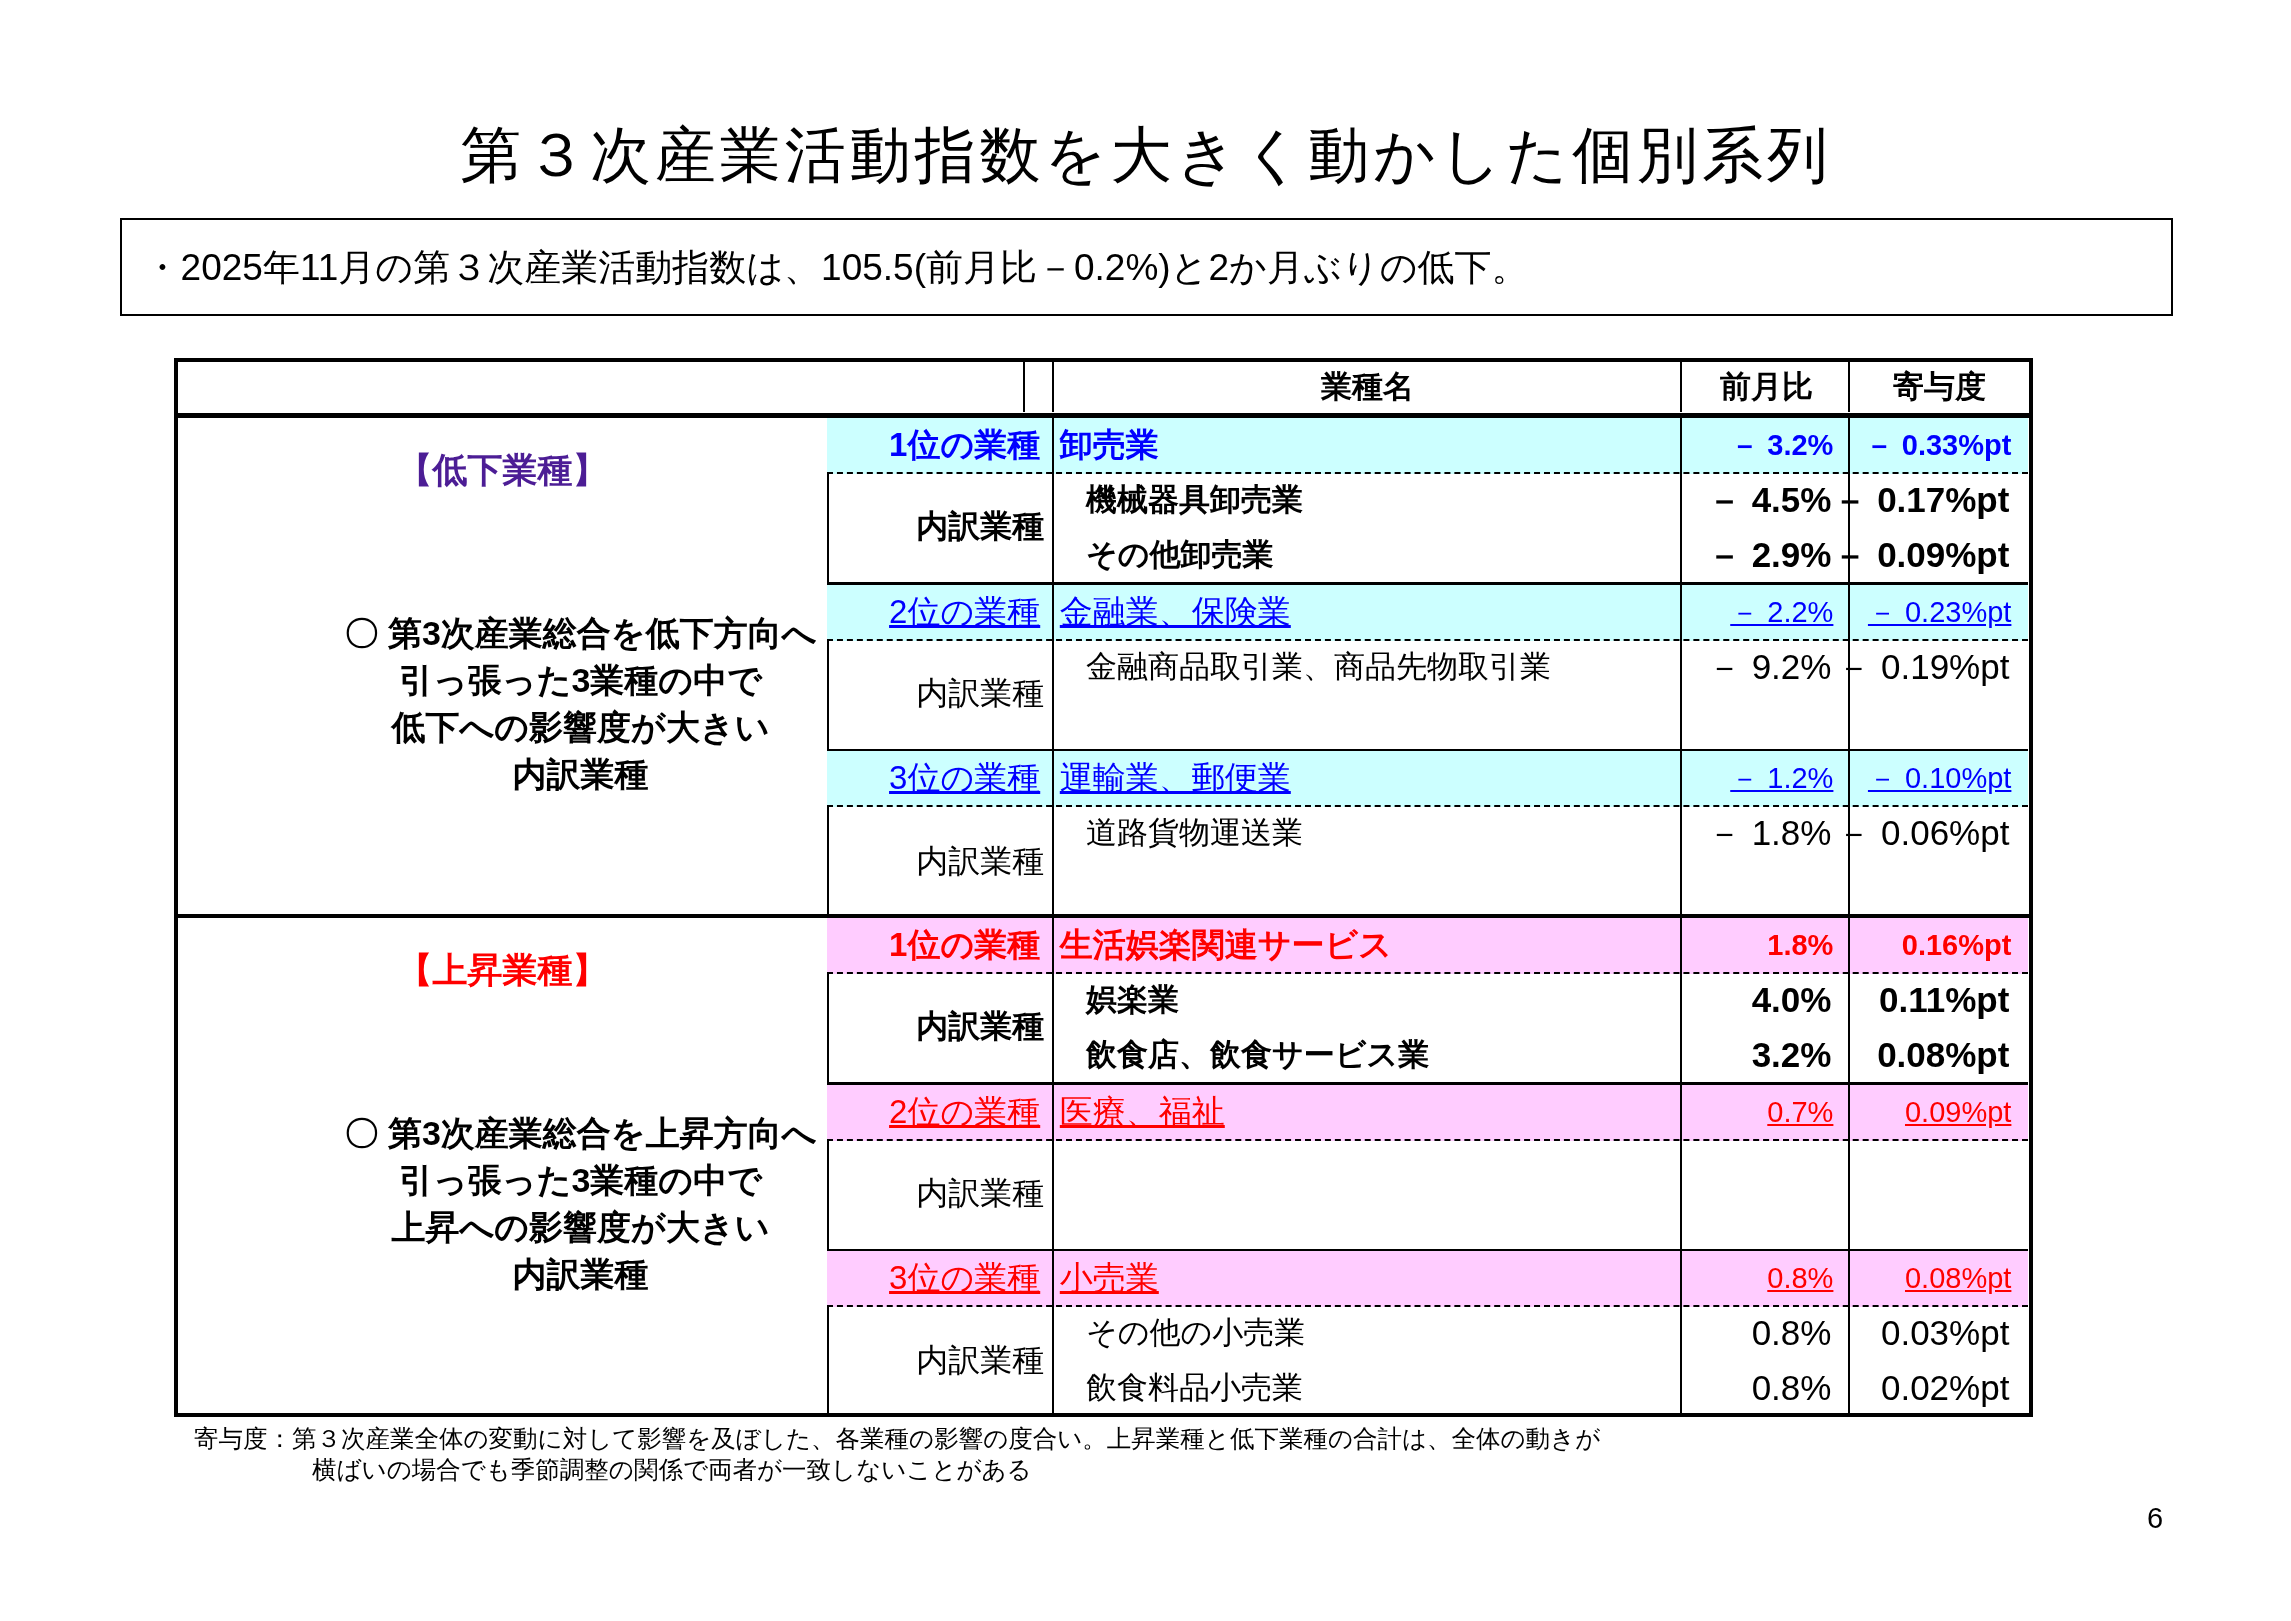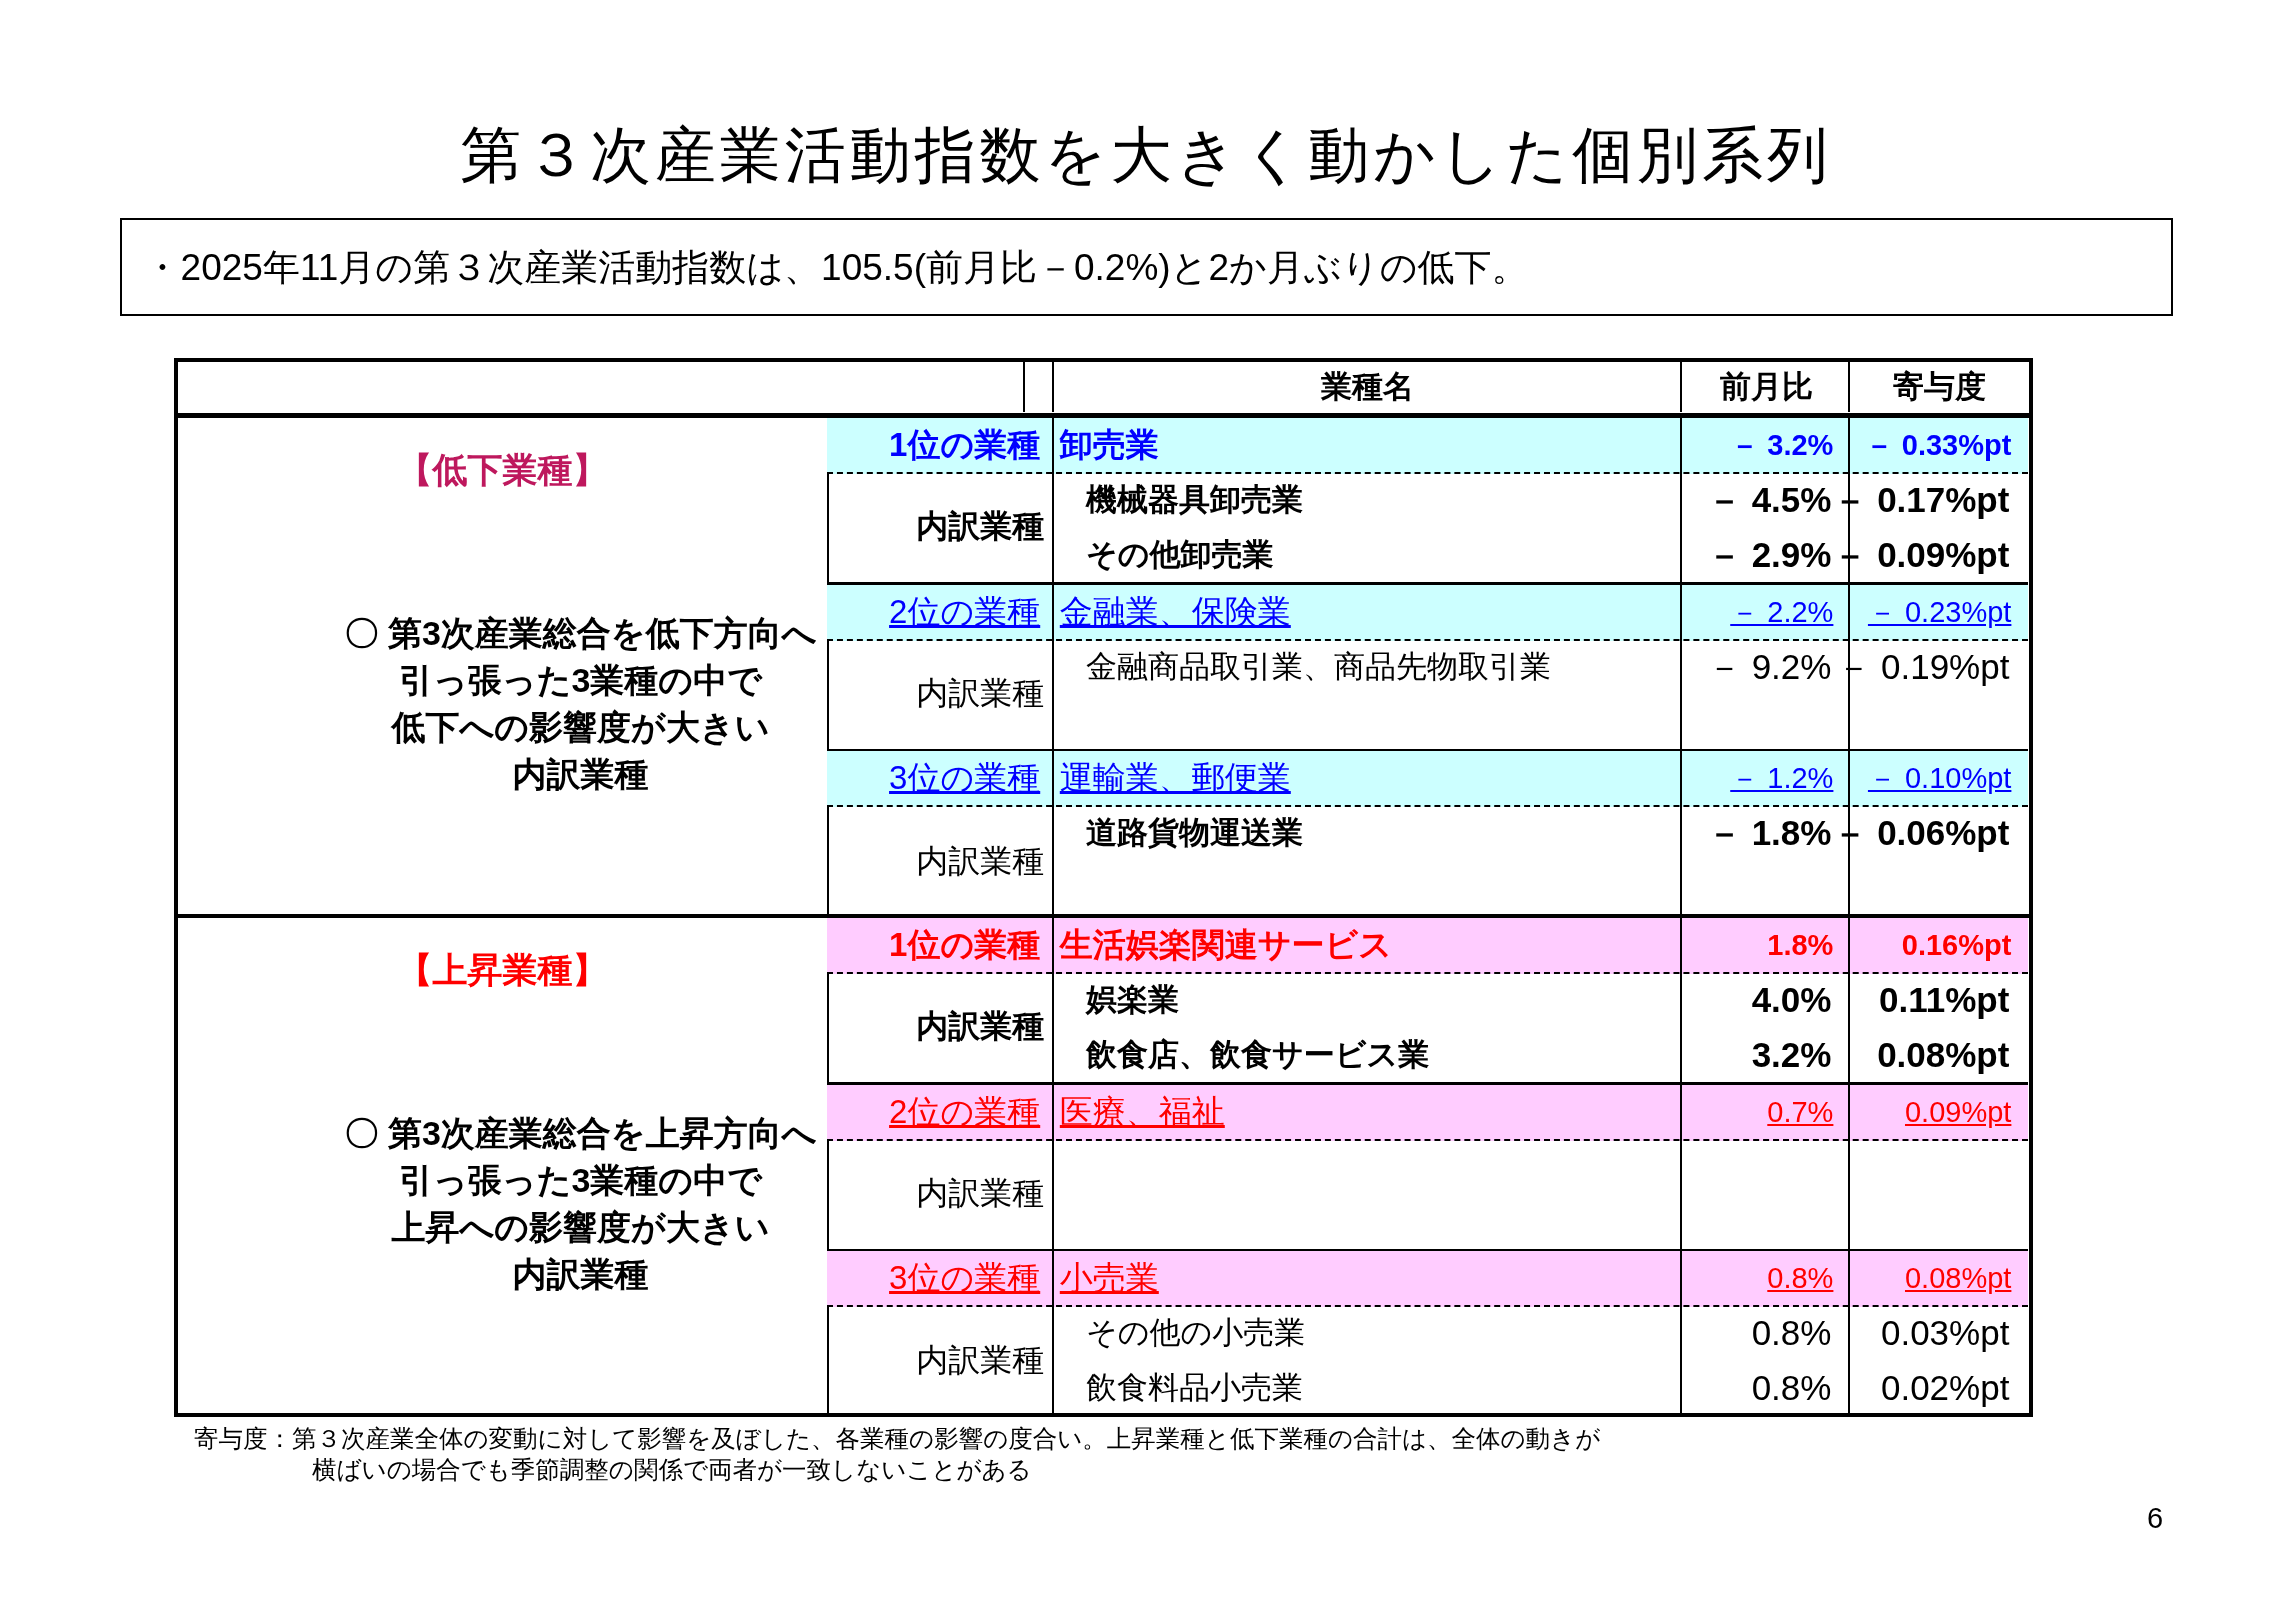--- a/index.html
+++ b/index.html
@@ -56,21 +56,21 @@
 <div class="tbl">
   <div class="abs hdr">
     <div class="hcell" style="left:0;width:845px;border-left:none;border-right:2.9px solid #000;"></div>
     <div class="hcell" style="left:874px;width:627px;">業種名</div>
     <div class="hcell" style="left:1502px;width:169px;">前月比</div>
     <div class="hcell" style="left:1670px;width:179px;">寄与度</div>
   </div>
 
   <div class="abs section" style="top:56px;height:500px;border-bottom:4.9px solid #000;">
     <div class="sec-left">
-      <div class="sec-label" style="top:29px;color:#be185d;">【低下業種】</div>
+      <div class="sec-label" style="top:29px;color:#4c1d95;">【低下業種】</div>
       <div class="sec-desc" style="top:192px;">
         <div>〇 第3次産業総合を低下方向へ</div>
         <div>引っ張った3業種の中で</div>
         <div>低下への影響度が大きい</div>
         <div>内訳業種</div>
       </div>
     </div>
 
     <div class="group" style="top:0;height:167px;">
       <div class="rank-row" style="background:#CCFFFF;color:#0000FF;">
@@ -170,21 +170,21 @@
             <span class="num">－ 0.10%pt</span>
           </div>
       </div>
       <div class="sub-block" style="height:113px;border-bottom:none;">
         <div class="c1">
             <span class="sub-label">内訳業種</span>
           </div>
         <div class="c2"></div>
           <div class="c3"></div>
           <div class="c4"></div>
-        <div class="sub-line" style="top:0;font-weight:bold;">
+        <div class="sub-line" style="top:0;">
           <div class="c2">
               <span class="sub-name">道路貨物運送業</span>
             </div>
           <div class="c3" style="border-left:none;">
               <span class="sub-num">－ 1.8%</span>
             </div>
           <div class="c4" style="border-left:none;">
               <span class="sub-num">－ 0.06%pt</span>
             </div>
         </div>

